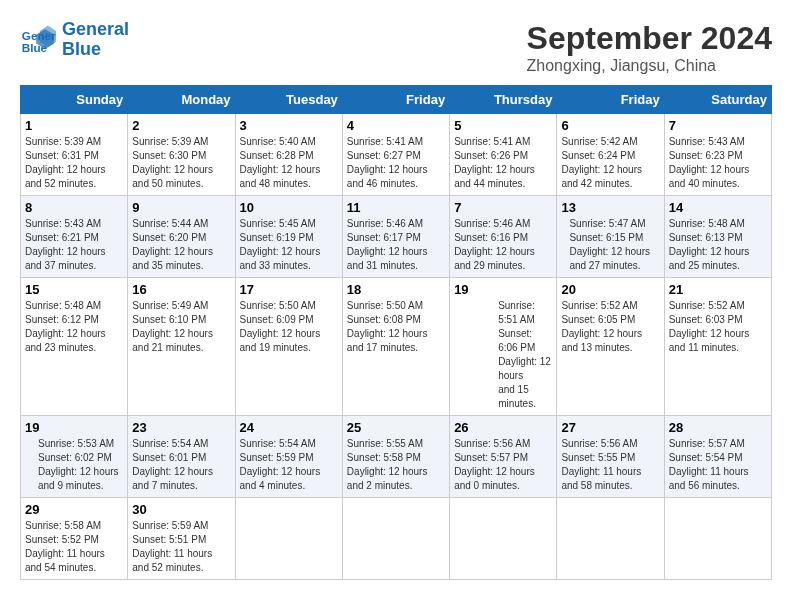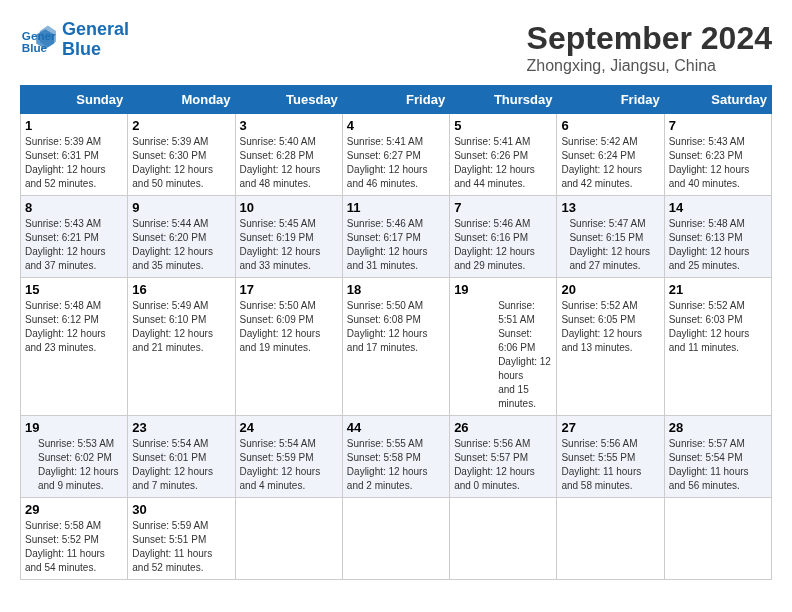--- a/index.html
+++ b/index.html
@@ -294,21 +294,21 @@
 and 7 minutes.</div>
         </td>
         <td>
           <span class="day-num">24</span>
           <div class="day-info" style="white-space: pre-line;">Sunrise: 5:54 AM
 Sunset: 5:59 PM
 Daylight: 12 hours
 and 4 minutes.</div>
         </td>
         <td>
-          <span class="day-num">44</span>
+          <span class="day-num">25</span>
           <div class="day-info" style="white-space: pre-line;">Sunrise: 5:55 AM
 Sunset: 5:58 PM
 Daylight: 12 hours
 and 2 minutes.</div>
         </td>
         <td>
           <span class="day-num">26</span>
           <div class="day-info" style="white-space: pre-line;">Sunrise: 5:56 AM
 Sunset: 5:57 PM
 Daylight: 12 hours

